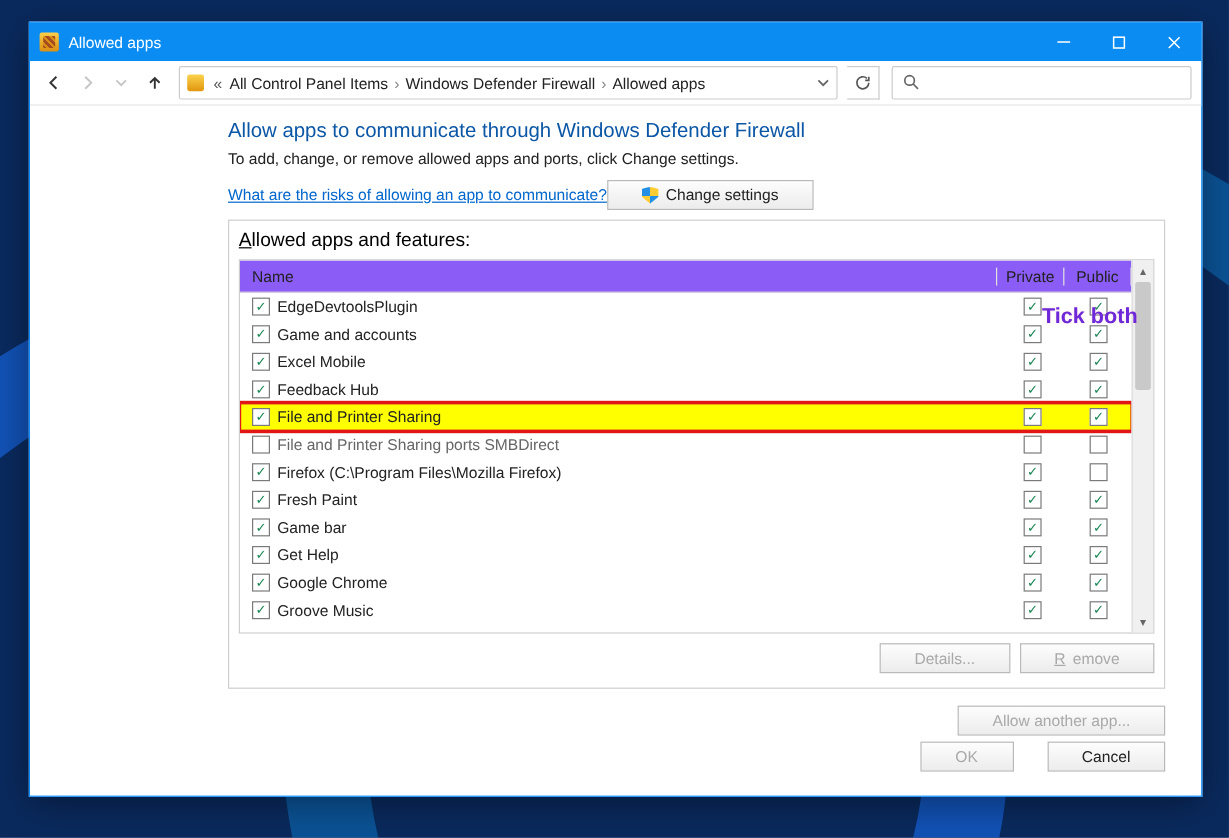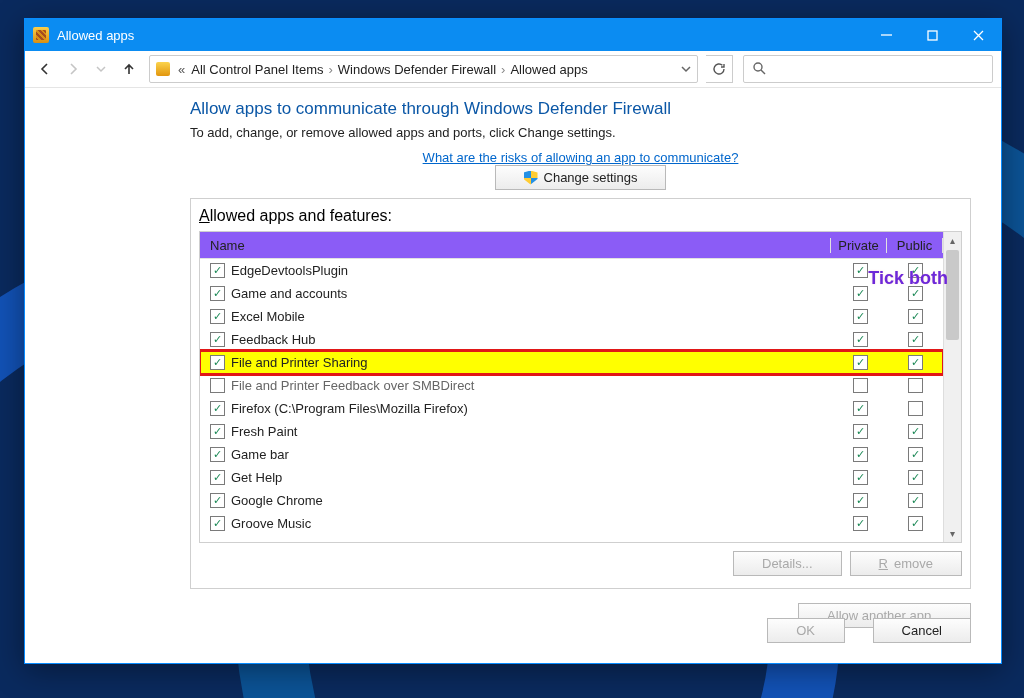--- a/index.html
+++ b/index.html
@@ -27,21 +27,21 @@
   .addrbox .dd{color:#666;}
   .refresh{width:26px;height:26px;border:1px solid #ccc;border-left:none;display:flex;align-items:center;justify-content:center;color:#555;}
   .searchbox{width:232px;height:26px;border:1px solid #ccc;border-radius:2px;display:flex;align-items:center;padding:0 8px;color:#8a8a8a;margin-left:6px;}
   .searchbox input{border:none;outline:none;flex:1;font-size:13px;color:#555;background:transparent;}
   .searchbox .mag{color:#666;}
   
   .content{position:absolute;left:0;right:0;top:68px;bottom:0;overflow:hidden;padding:12px 30px 0 165px;}
   .h1{color:#0b57a6;font-size:17px;margin:0 0 6px;}
   .sub{color:#222;font-size:13px;margin:0 0 10px;}
   .link{color:#0066cc;font-size:13px;}
-  .hdrrow{display:flex;align-items:center;margin-bottom:8px;flex-direction:column;}
+  .hdrrow{display:flex;align-items:center;margin-bottom:8px;}
   .btn{background:linear-gradient(#fdfdfd,#ececec);border:1px solid #b9b9b9;padding:4px 28px;font-size:13px;color:#222;display:inline-flex;align-items:center;gap:6px;}
   .btn.disabled{color:#a9a9a9;}
   .shieldico{width:14px;height:14px;display:inline-block;position:relative;}
   .shieldico:before{content:"";position:absolute;inset:0;background:conic-gradient(#ffcc33 0 25%,#2390e5 0 50%,#ffcc33 0 75%,#2390e5 0);clip-path:polygon(50% 0,100% 15%,100% 60%,50% 100%,0 60%,0 15%);}
   .panel{border:1px solid #cfcfcf;padding:8px 8px 12px;margin-bottom:10px;}
   .panelLabel{font-size:16px;margin-bottom:6px;}
   .panelLabel u{text-decoration:underline;}
   .listwrap{border:1px solid #cfcfcf;height:310px;display:flex;}
   .listinner{flex:1;overflow:hidden;}
   .cols{display:flex;border-bottom:1px solid #e1e1e1;background:#8b5cf6;font-size:13px;color:#222;height:26px;align-items:center;}
@@ -222,21 +222,21 @@
                 <div class="cPriv">
                   <span class="cb ">✓</span>
                 </div>
                 <div class="cPub">
                   <span class="cb ">✓</span>
                 </div>
               </div>
               <div class="row unchecked">
                 <div class="cName">
                   <span class="cb empty"></span>
-                  <span>File and Printer Feedback over SMBDirect</span>
+                  <span>File and Printer Sharing ports SMBDirect</span>
                 </div>
                 <div class="cPriv">
                   <span class="cb empty"></span>
                 </div>
                 <div class="cPub">
                   <span class="cb empty"></span>
                 </div>
               </div>
               <div class="row">
                 <div class="cName">

